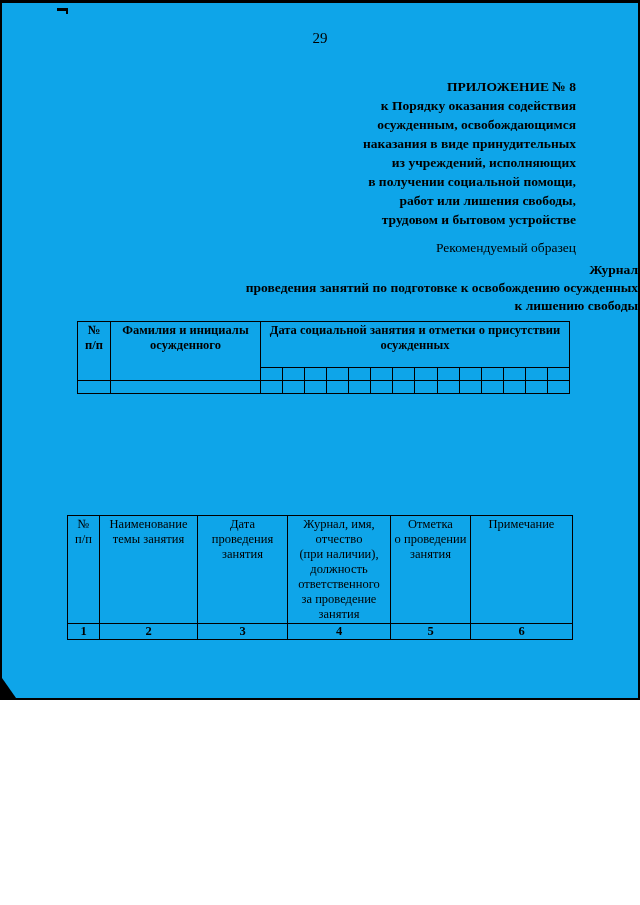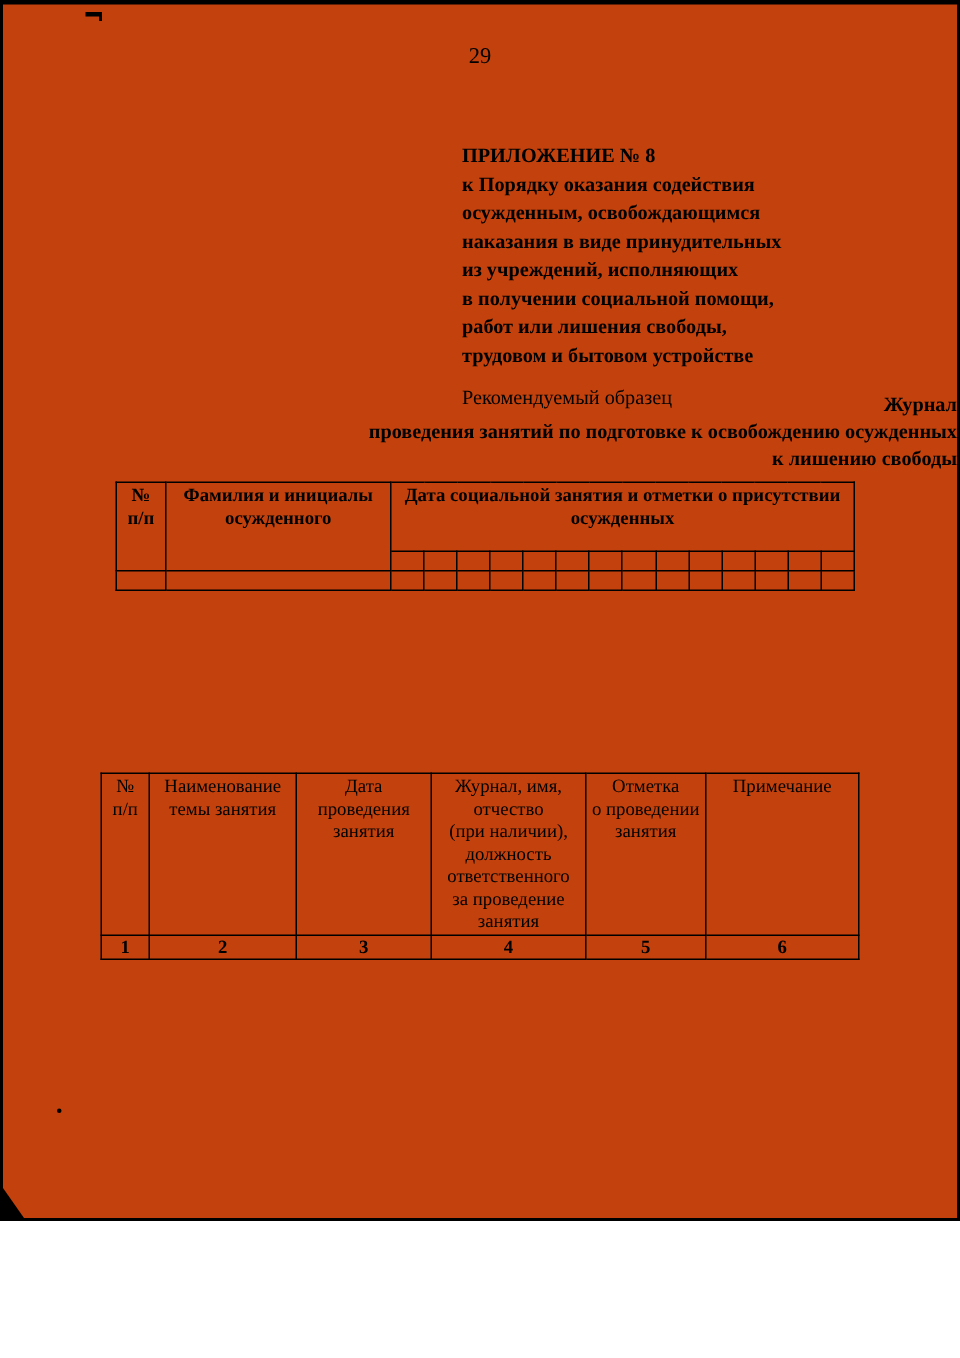--- a/index.html
+++ b/index.html
@@ -5,22 +5,22 @@
   html, body {
     margin: 0;
     padding: 0;
     background: #ffffff;
   }
   * { box-sizing: border-box; }
 
   .page {
     position: relative;
     width: 640px;
-    height: 814px;
-    background: #c2410c;
+    height: 700px;
+    background: #0ea5e9;
     color: #000000;
     font-family: "Liberation Serif", "DejaVu Serif", serif;
     overflow: hidden;
     border: 2px solid #000;
     border-top: 3px solid #000;
   }
 
   
   .top-corner-mark {
     position: absolute;
@@ -57,25 +57,24 @@
     right: 0;
     text-align: center;
     font-size: 15px;
   }
 
   .appendix-block {
     position: absolute;
     top: 74px;
     left: 306px;
     width: 268px;
-    text-align: left;
+    text-align: right;
     font-weight: bold;
     font-size: 13.5px;
     line-height: 19px;
-    margin-top: 17px;
   }
   .recommended {
     margin-top: 9px;
     font-weight: normal;
   }
 
   .journal-title {
     position: absolute;
     top: 258px;
     left: 0;

